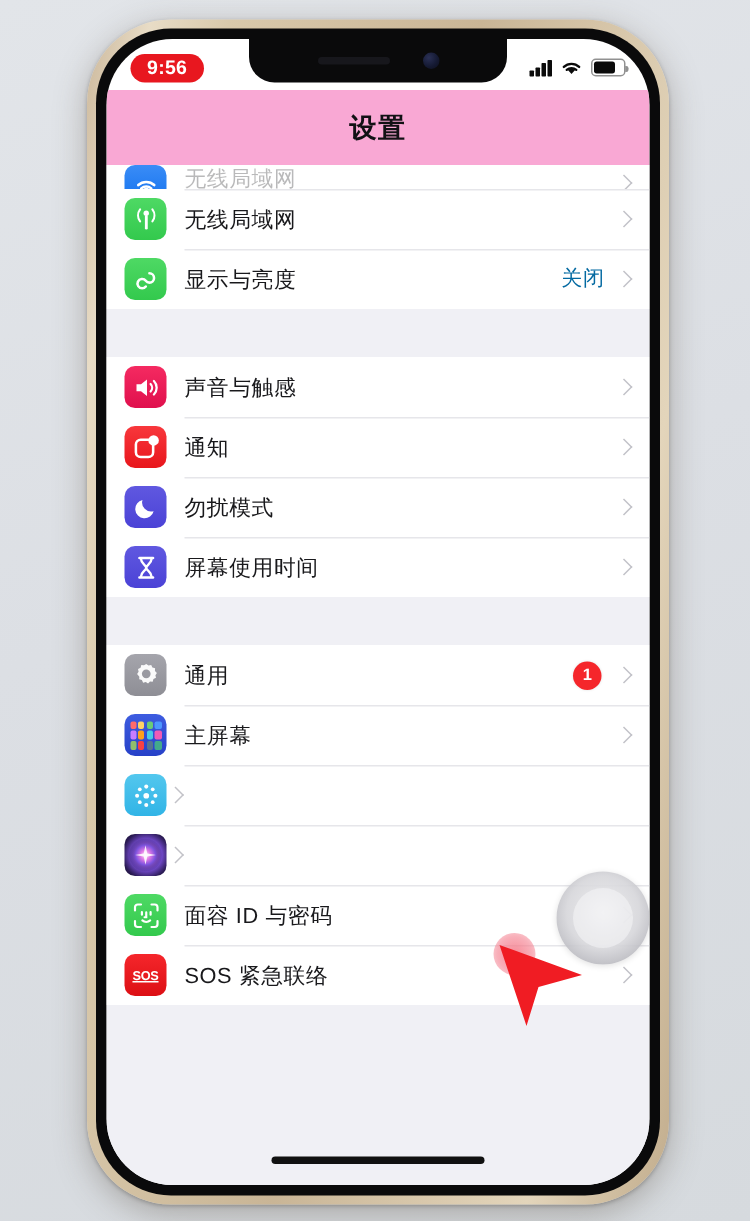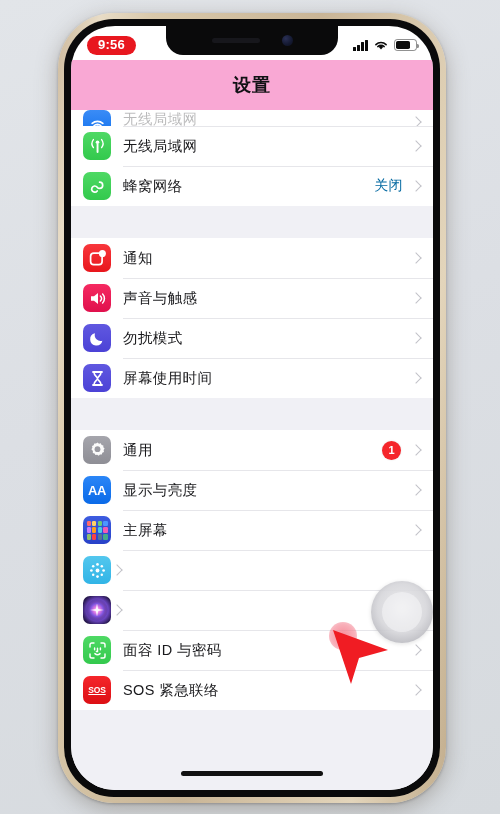--- a/index.html
+++ b/index.html
@@ -351,49 +351,49 @@
               </div>
               <div class="row-label">无线局域网</div>
               <div class="chev"></div>
             </div>
             <div class="row">
               <div class="icon ic-hot">
                 <svg width="19" height="19" viewBox="0 0 19 19">
                   <path d="M11.6 5.2a3.1 3.1 0 1 1 0 6.2 3.1 3.1 0 0 1-2.4-1.2 3.1 3.1 0 1 0-2.4 5 3.1 3.1 0 0 0 2.4-1.2" stroke="#fff" stroke-width="1.7" fill="none" stroke-linecap="round" stroke-linejoin="round"></path>
                 </svg>
               </div>
-              <div class="row-label">蜂窝网络</div>
+              <div class="row-label">显示与亮度</div>
               <div class="row-value">关闭</div>
               <div class="chev"></div>
             </div>
           </div>
           <div class="group-gap"></div>
           <div class="group">
-            <div class="row">
-              <div class="icon ic-notif">
-                <svg width="19" height="19" viewBox="0 0 19 19">
-                  <rect x="2.6" y="4.2" width="11.5" height="11.5" rx="3.2" stroke="#fff" stroke-width="1.7" fill="none"></rect>
-                  <circle cx="14.4" cy="4.6" r="3.5" fill="#fff"></circle>
-                </svg>
-              </div>
-              <div class="row-label">通知</div>
-              <div class="chev"></div>
-            </div>
             <div class="row">
               <div class="icon ic-sound">
                 <svg width="19" height="17" viewBox="0 0 19 17">
                   <path d="M3 6.2h3L10 3v11L6 10.8H3Z" fill="#fff"></path>
                   <path d="M12.4 6a3.6 3.6 0 0 1 0 5" stroke="#fff" stroke-width="1.5" fill="none" stroke-linecap="round"></path>
                   <path d="M14.6 4a6.4 6.4 0 0 1 0 9" stroke="#fff" stroke-width="1.5" fill="none" stroke-linecap="round"></path>
                 </svg>
               </div>
               <div class="row-label">声音与触感</div>
               <div class="chev"></div>
             </div>
             <div class="row">
+              <div class="icon ic-notif">
+                <svg width="19" height="19" viewBox="0 0 19 19">
+                  <rect x="2.6" y="4.2" width="11.5" height="11.5" rx="3.2" stroke="#fff" stroke-width="1.7" fill="none"></rect>
+                  <circle cx="14.4" cy="4.6" r="3.5" fill="#fff"></circle>
+                </svg>
+              </div>
+              <div class="row-label">通知</div>
+              <div class="chev"></div>
+            </div>
+            <div class="row">
               <div class="icon ic-dnd">
                 <svg width="17" height="17" viewBox="0 0 17 17">
                   <path d="M13.4 10.8A6 6 0 0 1 6 3.3a6.2 6.2 0 1 0 7.4 7.5Z" fill="#fff"></path>
                 </svg>
               </div>
               <div class="row-label">勿扰模式</div>
               <div class="chev"></div>
             </div>
             <div class="row">
               <div class="icon ic-screen">
@@ -410,27 +410,20 @@
           <div class="group">
             <div class="row">
               <div class="icon ic-gen">
                 <svg width="19" height="19" viewBox="0 0 19 19">
                   <path d="M9.5 1.6l1.5 1.1 1.8-.4.8 1.7 1.8.5-.1 1.8 1.3 1.3-1 1.5.4 1.8-1.7.8-.5 1.8-1.8-.1-1.3 1.3-1.5-1-1.8.4-.8-1.7-1.8-.5.1-1.8L3.4 8.3l1-1.5-.4-1.8 1.7-.8.5-1.8 1.8.1z" fill="#fff" opacity=".95"></path>
                   <circle cx="9.5" cy="8.2" r="2.9" fill="#9a9aa1"></circle>
                 </svg>
               </div>
               <div class="row-label">通用</div>
               <div class="badge">1</div>
-              <div class="chev"></div>
-            </div>
-            <div class="row">
-              <div class="icon ic-disp">
-                <span class="aa-text">AA</span>
-              </div>
-              <div class="row-label">显示与亮度</div>
               <div class="chev"></div>
             </div>
             <div class="row">
               <div class="icon ic-home">
                 <div class="home-grid">
                   <i style="background:#ff6b6b"></i>
                   <i style="background:#ffd166"></i>
                   <i style="background:#6bcB77"></i>
                   <i style="background:#4d96ff"></i>
                   <i style="background:#c77dff"></i>

